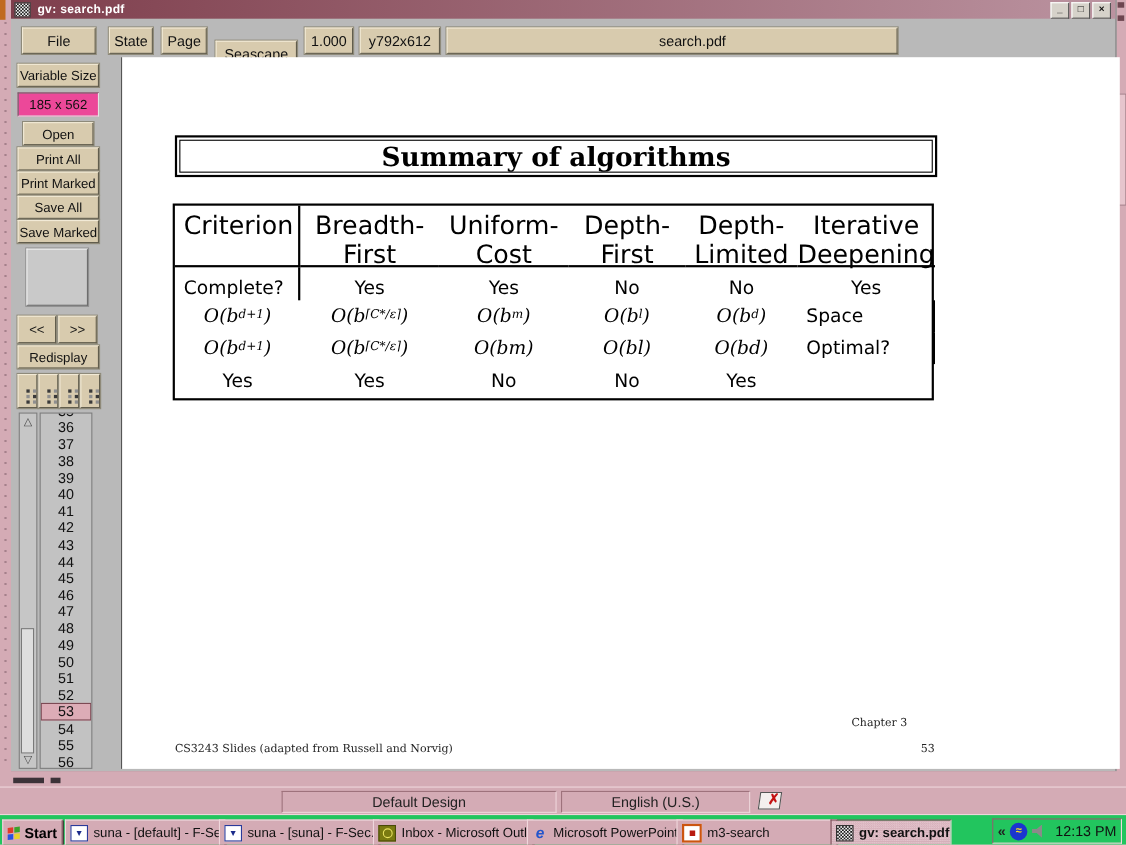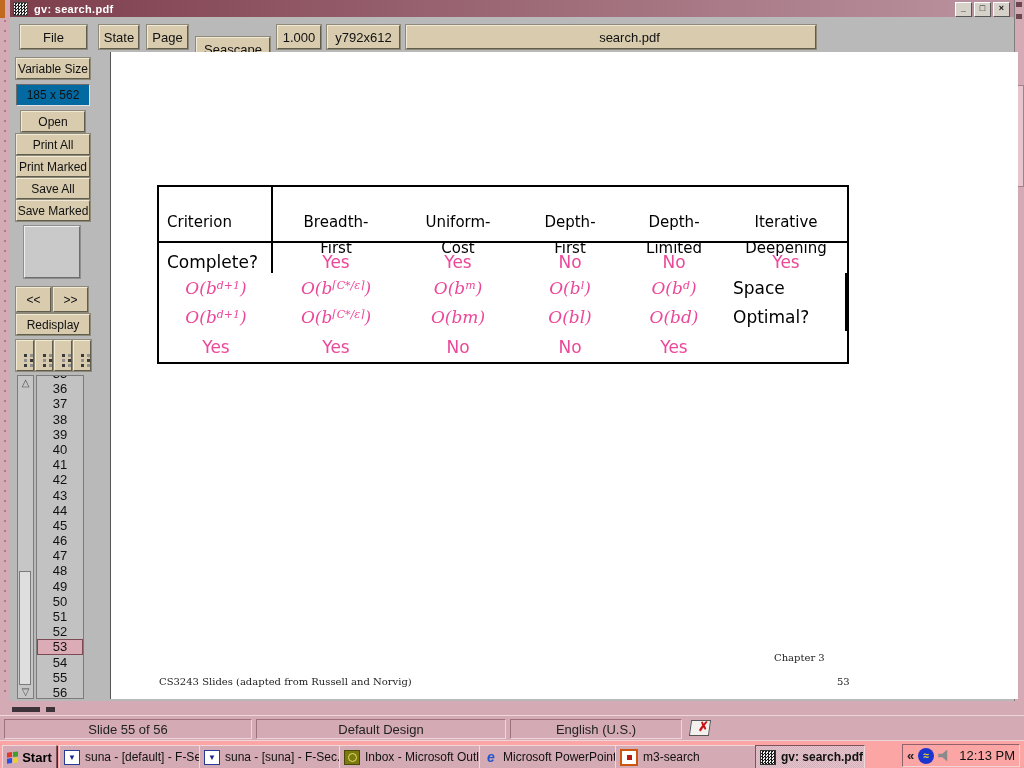--- a/index.html
+++ b/index.html
@@ -14,63 +14,63 @@
   #title-text{color:#fff;font-weight:bold;font-size:11px;margin-left:6px;letter-spacing:.3px;}
   .win-btns{position:absolute;right:4px;top:2px;display:flex;gap:2px;}
   .win-btn{width:15px;height:13px;background:#d6d2ca;border-top:1px solid #fff;border-left:1px solid #fff;border-right:1px solid #555;border-bottom:1px solid #555;font-size:9px;line-height:11px;text-align:center;font-weight:bold;color:#111;}
 
   .bevel{background:#d8cbae;border-top:1px solid #f2ead6;border-left:1px solid #f2ead6;border-right:1px solid #615d4d;border-bottom:1px solid #615d4d;box-shadow:0 0 0 1px #8e8a7a;}
   .tb-btn{height:22px;display:flex;align-items:center;justify-content:center;font-size:13px;color:#111;cursor:default;}
   .tb-panel{height:22px;display:flex;align-items:center;justify-content:center;font-size:13px;color:#111;padding-left:37px;}
 
   
   .sb-btn{display:flex;align-items:center;justify-content:center;font-size:12px;color:#111;}
-  #size-display{background:#0369a1;border-top:1px solid #6b6b6b;border-left:1px solid #6b6b6b;border-right:1px solid #e3e3e3;border-bottom:1px solid #e3e3e3;display:flex;align-items:center;justify-content:center;font-size:12px;color:#111;}
+  #size-display{background:#ec4899;border-top:1px solid #6b6b6b;border-left:1px solid #6b6b6b;border-right:1px solid #e3e3e3;border-bottom:1px solid #e3e3e3;display:flex;align-items:center;justify-content:center;font-size:12px;color:#111;}
   #preview-box{background:#c9c9c9;border-top:1px solid #efefef;border-left:1px solid #efefef;border-right:1px solid #6d6d6d;border-bottom:1px solid #6d6d6d;box-shadow:0 0 0 1px #8e8e8e;}
   .dots{width:3px;height:3px;background:#3a3a3a;box-shadow:6px 0 0 #8f8f8f,0 5px 0 #8f8f8f,6px 5px 0 #3a3a3a,0 10px 0 #3a3a3a,6px 10px 0 #8f8f8f;}
 
   
   #page-scrollbar{background:#c6c6c6;border:1px solid #7c7c7c;}
   .sb-arrow{position:absolute;left:0;width:100%;text-align:center;font-size:10px;color:#4a4a4a;}
   #page-thumb{position:absolute;left:1px;width:10px;background:#dedede;border:1px solid #7a7a7a;}
   #page-list{background:#c2c2c2;border:1px solid #7c7c7c;overflow:hidden;}
   #page-list-inner{position:relative;top:-10px;}
   .page-num{height:15.2px;line-height:15.2px;text-align:center;font-size:13px;color:#111;}
   .page-num.selected{background:#dcacb6;border:1px solid #7c4a54;height:13.2px;line-height:13.2px;}
 
   
   #doc-page{left:100px;top:52px;width:907px;height:647px;background:#ffffff;border-left:1px solid #555;}
   #slide-titlebox{left:48px;top:71px;width:685px;height:30px;border:2px solid #000;padding:2px;}
   #slide-titlebox-inner{width:100%;height:100%;border:1px solid #000;display:flex;align-items:center;justify-content:center;box-sizing:border-box;}
   #slide-title{font-family:"DejaVu Serif",serif;font-weight:bold;font-size:24px;color:#000;}
 
   #algo-table{left:46px;top:133px;width:688px;border:2px solid #000;display:grid;grid-template-columns:114px 126px 118px 106px 102px 1fr;grid-template-rows:56px 30px 29px 29px 31px;background:#fff;font-family:"DejaVu Sans","Liberation Sans",sans-serif;}
-  .t-head{font-size:15px;color:#000;display:flex;flex-direction:column;align-items:center;padding-top:22px;line-height:26px;border-bottom:2px solid #000;}
+  .t-head{font-size:23px;color:#000;display:flex;flex-direction:column;align-items:center;padding-top:6px;line-height:26px;border-bottom:2px solid #000;}
   .t-crit{align-items:flex-start;padding-left:8px;}
   .t-colA{border-right:2px solid #000;}
   .t-label{font-size:17px;color:#000;display:flex;align-items:center;padding-left:8px;}
-  .t-cell{font-size:17px;color:#ec4899;display:flex;align-items:center;justify-content:center;}
+  .t-cell{font-size:17px;color:#000000;display:flex;align-items:center;justify-content:center;}
   .t-row1{padding-top:8px;}
   .math{font-family:"DejaVu Serif",serif;font-style:italic;font-size:17px;}
   .math sup{font-size:11px;position:relative;top:-2px;font-style:italic;}
 
   .slide-footer{font-family:"DejaVu Serif",serif;font-size:10px;color:#222;}
 
   
   #ppt-strip{left:0;top:701px;width:1024px;height:14px;background:#d4abb5;}
   .ppt-mini-dark{background:#3c3238;}
 
   
   #ppt-status{left:0;top:715px;width:1024px;height:25px;background:#d4abb5;border-top:1px solid #eed6db;}
   .ppt-panel{position:absolute;top:3px;height:18px;border-top:1px solid #9e727c;border-left:1px solid #9e727c;border-right:1px solid #eed6db;border-bottom:1px solid #eed6db;display:flex;align-items:center;justify-content:center;font-size:13px;color:#222;}
   #book-icon{position:absolute;left:690px;top:4px;width:18px;height:14px;background:#f4f0ee;border:1px solid #555;transform:skewX(-8deg);}
   #book-x{position:absolute;left:698px;top:3px;color:#c41212;font-weight:bold;font-size:13px;}
 
   
-  #taskbar{left:0;top:740px;width:1024px;height:28px;background:#fca5a5;border-top:1px solid #eed6db;}
+  #taskbar{left:0;top:740px;width:1024px;height:28px;background:#22c55e;border-top:1px solid #eed6db;}
   .task-btn{position:absolute;top:4px;height:22px;background:#d4abb5;border-top:1px solid #efd7dc;border-left:1px solid #efd7dc;border-right:1px solid #7e525c;border-bottom:1px solid #7e525c;box-shadow:1px 1px 0 #412830;display:flex;align-items:center;font-size:12px;color:#111;padding:0 4px;overflow:hidden;white-space:nowrap;}
   .task-btn .t-ico{flex:0 0 auto;margin-right:5px;}
   #task-gv{background:repeating-conic-gradient(#e3c4cc 0 25%,#d6b0ba 0 50%) 0 0/2px 2px;border-top:1px solid #7e525c;border-left:1px solid #7e525c;border-right:1px solid #efd7dc;border-bottom:1px solid #efd7dc;box-shadow:none;font-weight:bold;}
   #start-btn{position:absolute;left:2px;top:4px;width:53px;height:22px;background:#d4abb5;border-top:1px solid #efd7dc;border-left:1px solid #efd7dc;border-right:1px solid #7e525c;border-bottom:1px solid #7e525c;box-shadow:1px 1px 0 #412830;display:flex;align-items:center;justify-content:center;gap:3px;font-weight:bold;font-size:13px;color:#000;}
   .winflag{width:12px;height:11px;display:grid;grid-template-columns:5px 5px;grid-template-rows:5px 5px;gap:1px;transform:skewY(-6deg);}
   .winflag i{display:block;}
   .ico-box{width:14px;height:13px;display:flex;align-items:center;justify-content:center;}
   .ico-fsecure{background:#fff;border:1px solid #2a3a9a;color:#1a2a8a;font-size:8px;line-height:11px;}
   .ico-outlook{background:#7a7a10;border:1px solid #4a4a08;}
   .ico-outlook i{display:block;width:7px;height:7px;border:1px solid #e8e060;border-radius:50%;}
@@ -174,20 +174,25 @@
           <div class="page-num">52</div>
           <div class="page-num selected">53</div>
           <div class="page-num">54</div>
           <div class="page-num">55</div>
           <div class="page-num">56</div>
         </div>
     </div>
 
     <div class="abs" id="doc-page">
 
+      <div class="abs" id="slide-titlebox">
+        <div id="slide-titlebox-inner">
+          <span id="slide-title">Summary of algorithms</span>
+        </div>
+      </div>
 
       <div class="abs" id="algo-table">
         <div class="t-head t-crit t-colA">
             <span>Criterion</span>
           </div>
         <div class="t-head">
             <span>Breadth-</span>
             <span>First</span>
           </div>
         <div class="t-head">
@@ -241,21 +246,20 @@
     </div>
   </div>
 
   <div class="abs" id="ppt-strip">
     <div class="abs ppt-mini-dark" style="left:12px;top:6px;width:28px;height:5px;"></div>
     <div class="abs ppt-mini-dark" style="left:46px;top:6px;width:9px;height:5px;"></div>
 
   </div>
 
   <div class="abs" id="ppt-status">
-    <div class="ppt-panel" style="left:4px;width:246px;">Slide 55 of 56</div>
     <div class="ppt-panel" style="left:256px;width:248px;">Default Design</div>
     <div class="ppt-panel" style="left:510px;width:170px;">English (U.S.)</div>
     <div id="book-icon"></div>
     <div id="book-x">✗</div>
   </div>
 
   <div class="abs" id="taskbar">
     <div id="start-btn">
       <span class="winflag">
         <i style="background:#e03a2a;"></i>

